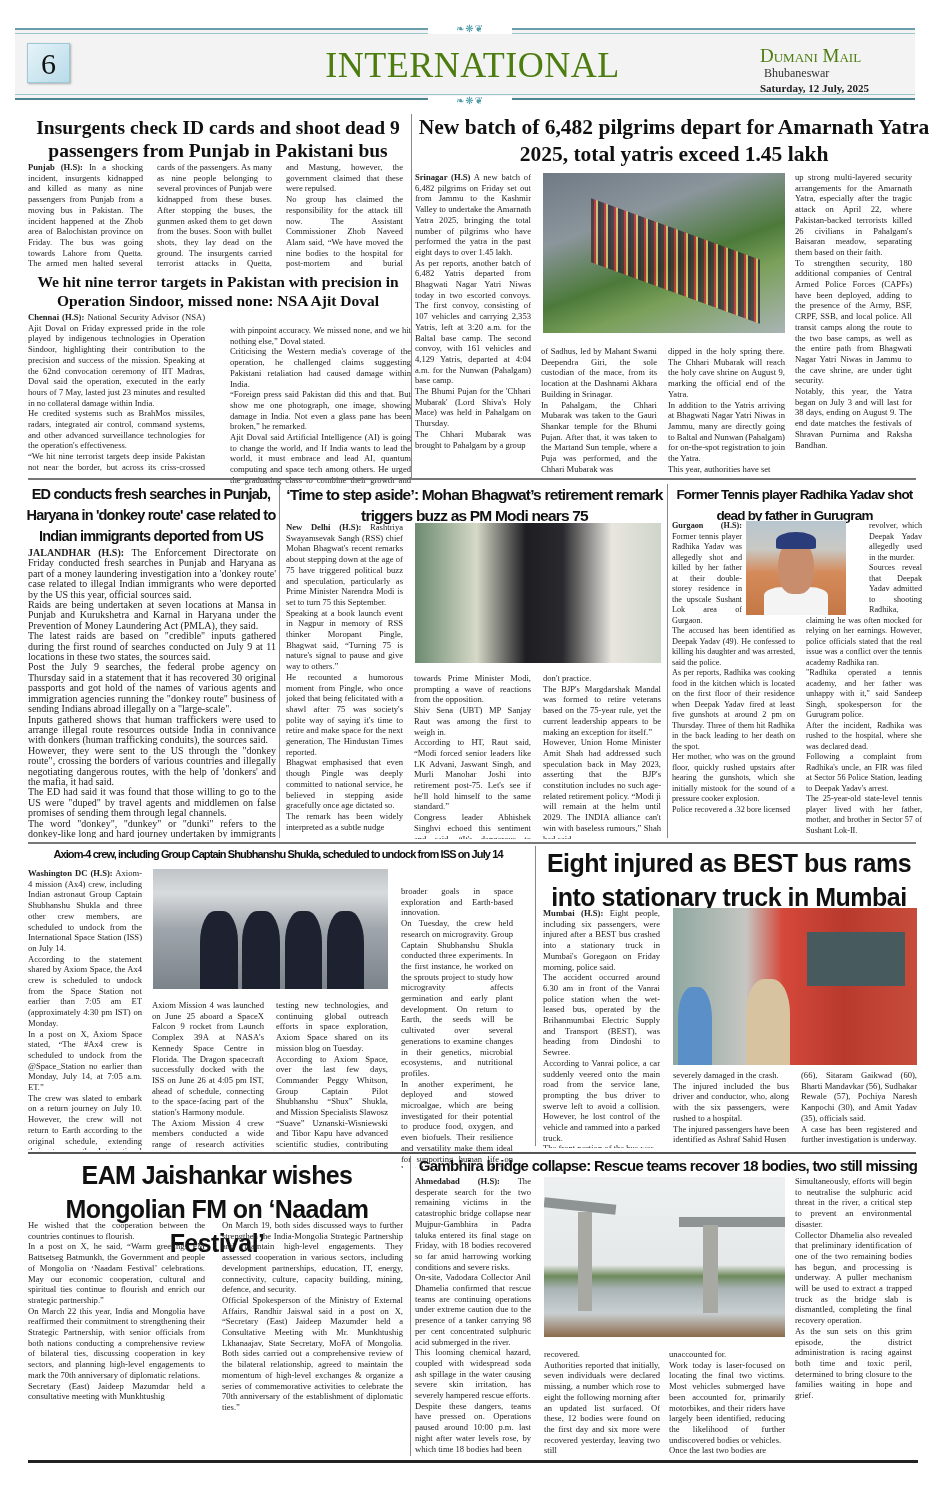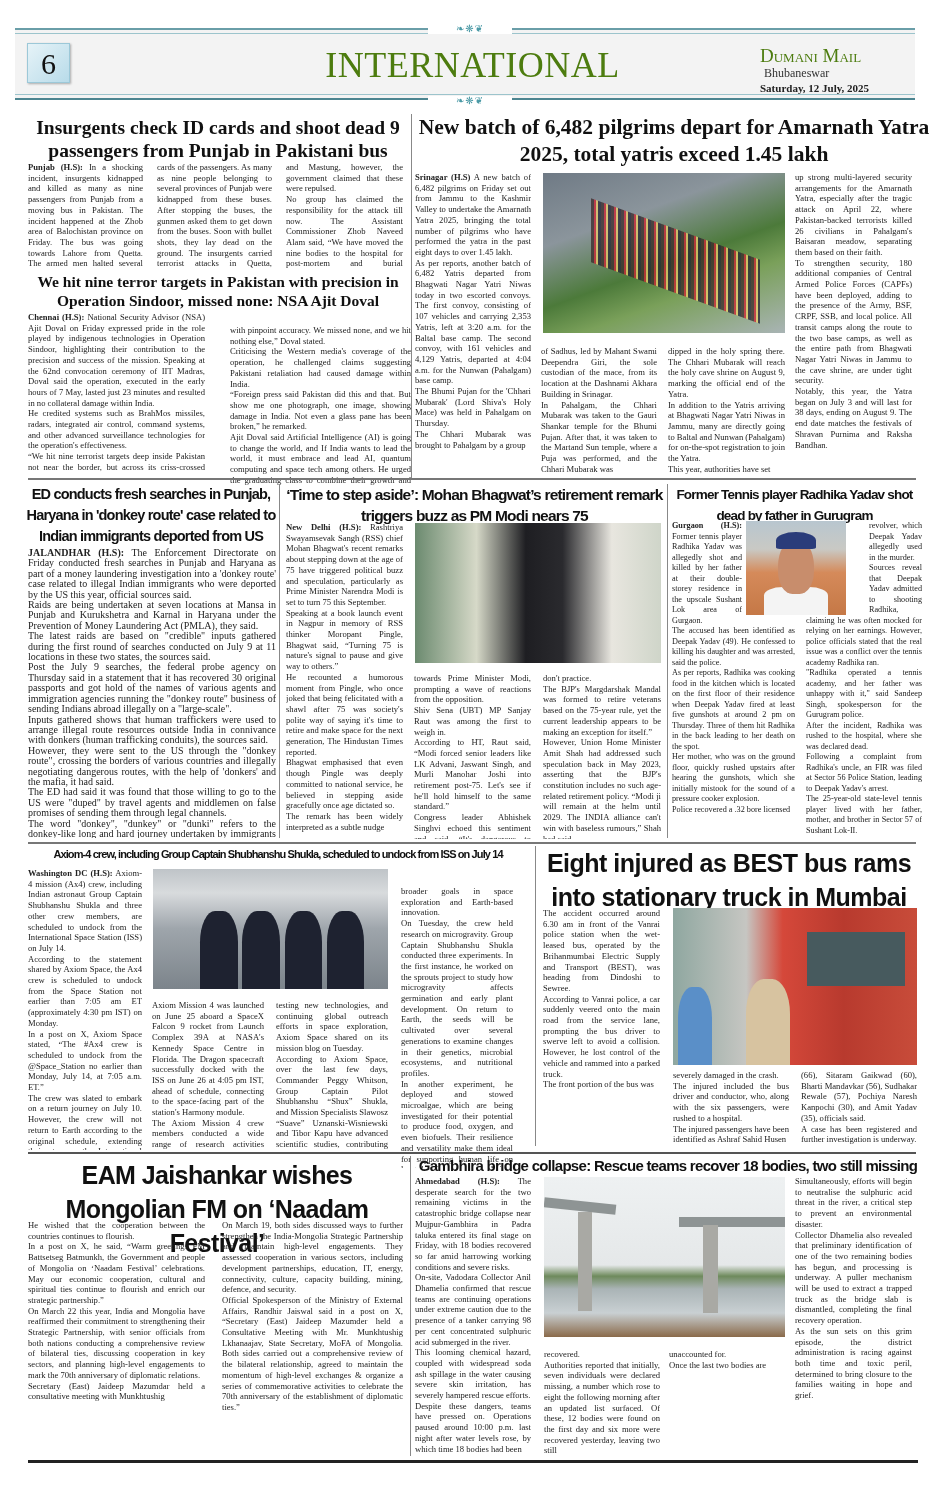--- a/index.html
+++ b/index.html
@@ -216,20 +216,21 @@
     <p>On Tuesday, the crew held research on microgravity. Group Captain Shubhanshu Shukla conducted three experiments. In the first instance, he worked on the sprouts project to study how microgravity affects germination and early plant development. On return to Earth, the seeds will be cultivated over several generations to examine changes in their genetics, microbial ecosystems, and nutritional profiles.</p>
     <p>In another experiment, he deployed and stowed microalgae, which are being investigated for their potential to produce food, oxygen, and even biofuels. Their resilience and versatility make them ideal for supporting human life on long-duration missions, Axiom Space's blog observed.</p>
   </div>
 </div>
 
 <div class="rule-v" style="left:535px;top:846px;height:300px;"></div>
 
 <div>
   <h2 class="abs cond" style="left:540px;top:846px;width:378px;font-size:25px;line-height:34px;letter-spacing:-0.5px;">Eight injured as BEST bus rams into stationary truck in Mumbai</h2>
   <div class="col body" style="left:543px;top:908px;width:117px;height:240px;">
+    <p><span class="dateline">Mumbai (H.S):</span> <span>Eight people, including six passengers, were injured after a BEST bus crashed into a stationary truck in Mumbai's Goregaon on Friday morning, police said.</span></p>
     <p>The accident occurred around 6.30 am in front of the Vanrai police station when the wet-leased bus, operated by the Brihanmumbai Electric Supply and Transport (BEST), was heading from Dindoshi to Sewree.</p>
     <p>According to Vanrai police, a car suddenly veered onto the main road from the service lane, prompting the bus driver to swerve left to avoid a collision. However, he lost control of the vehicle and rammed into a parked truck.</p>
     <p>The front portion of the bus was</p>
   </div>
   <div class="photo ph-bus" style="left:673px;top:908px;width:244px;height:157px;">
       <div class="glass"></div>
       <div class="man"></div>
       <div class="man2"></div>
     </div>
   <div class="col body" style="left:673px;top:1070px;width:116px;height:78px;">
@@ -274,20 +275,21 @@
       <div class="deck2"></div>
       <div class="pier1"></div>
       <div class="pier2"></div>
   </div>
   <div class="col body" style="left:544px;top:1349px;width:116px;height:110px;">
     <p>recovered.</p>
     <p>Authorities reported that initially, seven individuals were declared missing, a number which rose to eight the following morning after an updated list surfaced. Of these, 12 bodies were found on the first day and six more were recovered yesterday, leaving two still</p>
   </div>
   <div class="col body" style="left:669px;top:1349px;width:116px;height:110px;">
     <p>unaccounted for.</p>
+    <p>Work today is laser-focused on locating the final two victims. Most vehicles submerged have been accounted for, primarily motorbikes, and their riders have largely been identified, reducing the likelihood of further undiscovered bodies or vehicles.</p>
     <p>Once the last two bodies are</p>
   </div>
   <div class="col body" style="left:795px;top:1176px;width:117px;height:282px;">
     <p>Simultaneously, efforts will begin to neutralise the sulphuric acid threat in the river, a critical step to prevent an environmental disaster.</p>
     <p>Collector Dhamelia also revealed that preliminary identification of one of the two remaining bodies has begun, and processing is underway. A puller mechanism will be used to extract a trapped truck as the bridge slab is dismantled, completing the final recovery operation.</p>
     <p>As the sun sets on this grim episode, the district administration is racing against both time and toxic peril, determined to bring closure to the families waiting in hope and grief.</p>
   </div>
 </div>
 
 <div class="rule-h thick" style="left:28px;top:1460px;width:890px;"></div>

